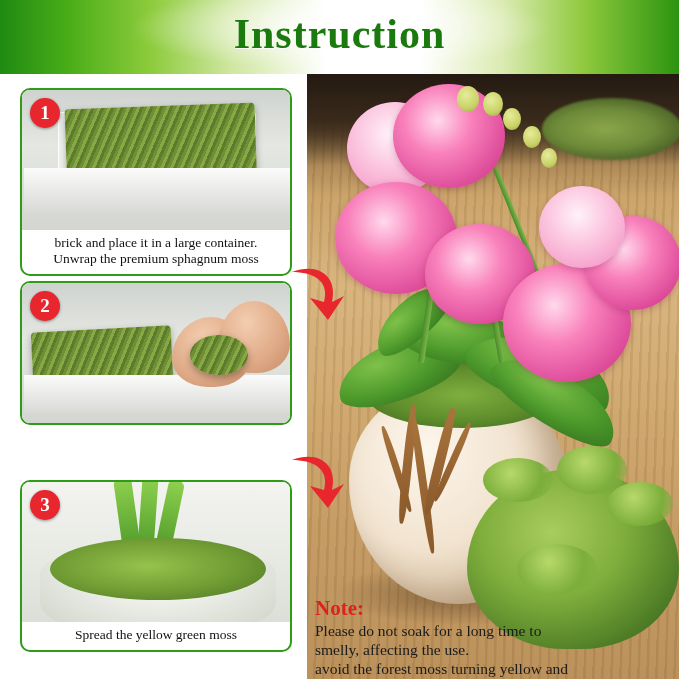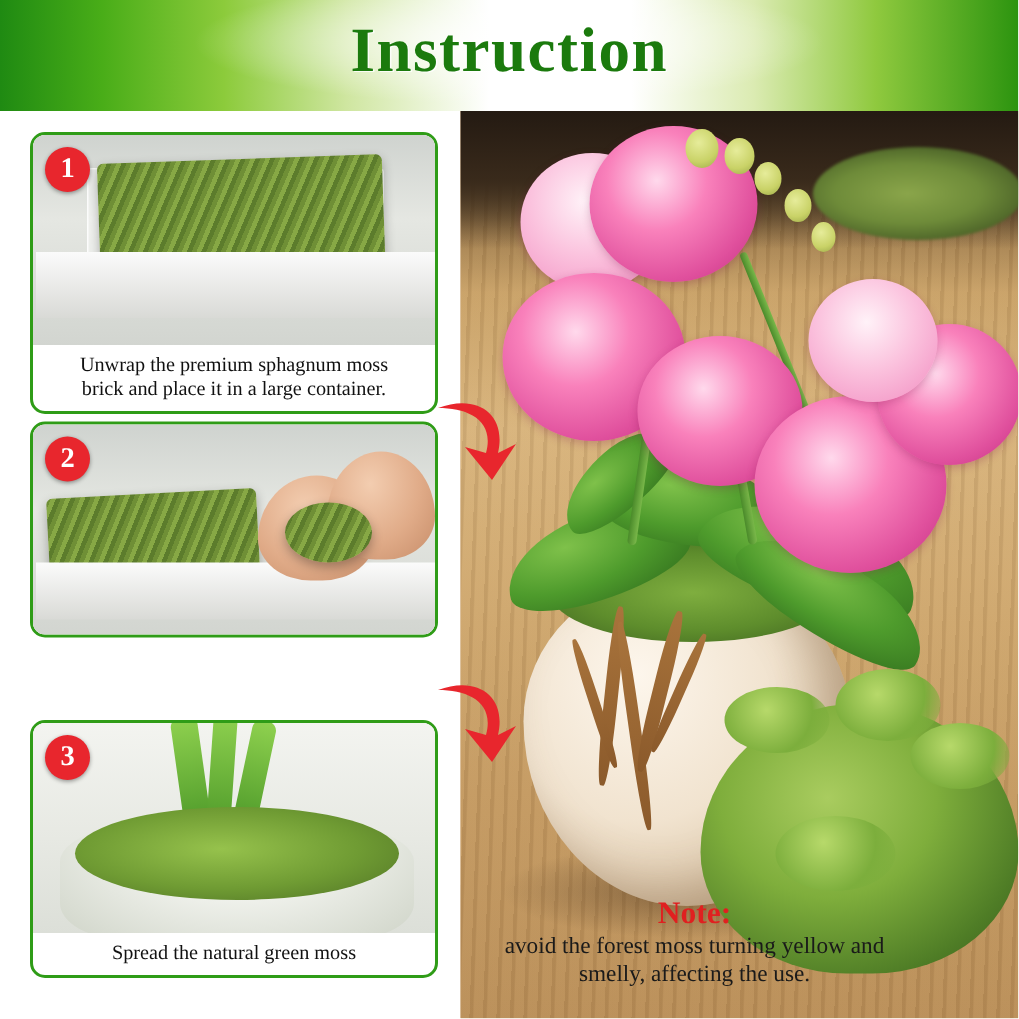--- a/index.html
+++ b/index.html
@@ -266,21 +266,20 @@
 
   
   #note {
     position:absolute;
     left: 307px;
     top: 592px;
     width: 312px;
     height: 87px;
     padding: 4px 8px 0 8px;
     box-sizing: border-box;
-    text-align: center;
   }
   #note-label {
     font-family: "Liberation Serif", serif;
     font-weight: bold;
     font-size: 21px;
     color: #e02020;
   }
   #note-text {
     font-family: "Liberation Serif", serif;
     font-size: 15.5px;
@@ -349,22 +348,22 @@
 
   <div class="step-card" id="step1" style="top:88px;">
     <div class="step-photo">
       <div class="tray-scene"></div>
       <div class="bag" style="left:36px; top:22px; width:196px; height:84px;"></div>
       <div class="moss-brick" style="left:44px; top:16px; width:190px; height:86px; transform:rotate(-2deg);"></div>
       <div class="tray-white"></div>
       <div class="badge">1</div>
     </div>
     <div class="step-caption">
+      <span class="note-line">brick and place it in a large container.</span>
       <span class="note-line">Unwrap the premium sphagnum moss</span>
-      <span class="note-line">brick and place it in a large container.</span>
     </div>
   </div>
 
   <div class="step-card" id="step2" style="top:281px;">
     <div class="step-photo">
       <div class="tray-scene"></div>
       <div class="moss-brick" style="left:10px; top:46px; width:140px; height:54px; transform:rotate(-3deg);"></div>
       <div class="tray-white" style="top:92px; height:38px;"></div>
       <div class="hand" style="left:150px; top:34px; width:78px; height:70px;"></div>
       <div class="hand" style="left:196px; top:18px; width:72px; height:72px;"></div>
@@ -377,33 +376,33 @@
     <div class="step-photo">
       <div class="pot3-scene"></div>
       <div class="blade" style="left:96px; top:-4px; width:18px; height:72px; transform:rotate(-8deg);"></div>
       <div class="blade" style="left:118px; top:-6px; width:16px; height:76px; transform:rotate(4deg);"></div>
       <div class="blade" style="left:140px; top:-2px; width:16px; height:70px; transform:rotate(12deg);"></div>
       <div class="pot3"></div>
       <div class="pot3-moss"></div>
       <div class="badge">3</div>
     </div>
     <div class="step-caption">
-      <span class="note-line">Spread the natural green moss</span>
+      <span class="note-line">Spread the yellow green moss</span>
     </div>
   </div>
 
   <div class="arrow" style="left:288px; top:262px;">
     <svg width="60" height="60" viewBox="0 0 60 60" aria-hidden="true">
       <path d="M4 10 C 30 0, 50 14, 44 40 L 56 34 L 40 58 L 22 36 L 36 40 C 42 18, 24 10, 4 10 Z" fill="#e8262d"></path>
     </svg>
   </div>
 
   <div class="arrow" style="left:288px; top:450px;">
     <svg width="60" height="60" viewBox="0 0 60 60" aria-hidden="true">
       <path d="M4 10 C 30 0, 50 14, 44 40 L 56 34 L 40 58 L 22 36 L 36 40 C 42 18, 24 10, 4 10 Z" fill="#e8262d"></path>
     </svg>
   </div>
 
   <div id="note">
-    <span id="note-label">Note:</span><span id="note-text"><span class="note-line">avoid the forest moss turning yellow and</span><span class="note-line">smelly, affecting the use.</span></span>
+    <span id="note-label">Note:</span><span id="note-text"><span class="note-line">Please do not soak for a long time to</span><span class="note-line">smelly, affecting the use.</span><span class="note-line">avoid the forest moss turning yellow and</span></span>
   </div>
 
 </div>
 
 </body></html>

